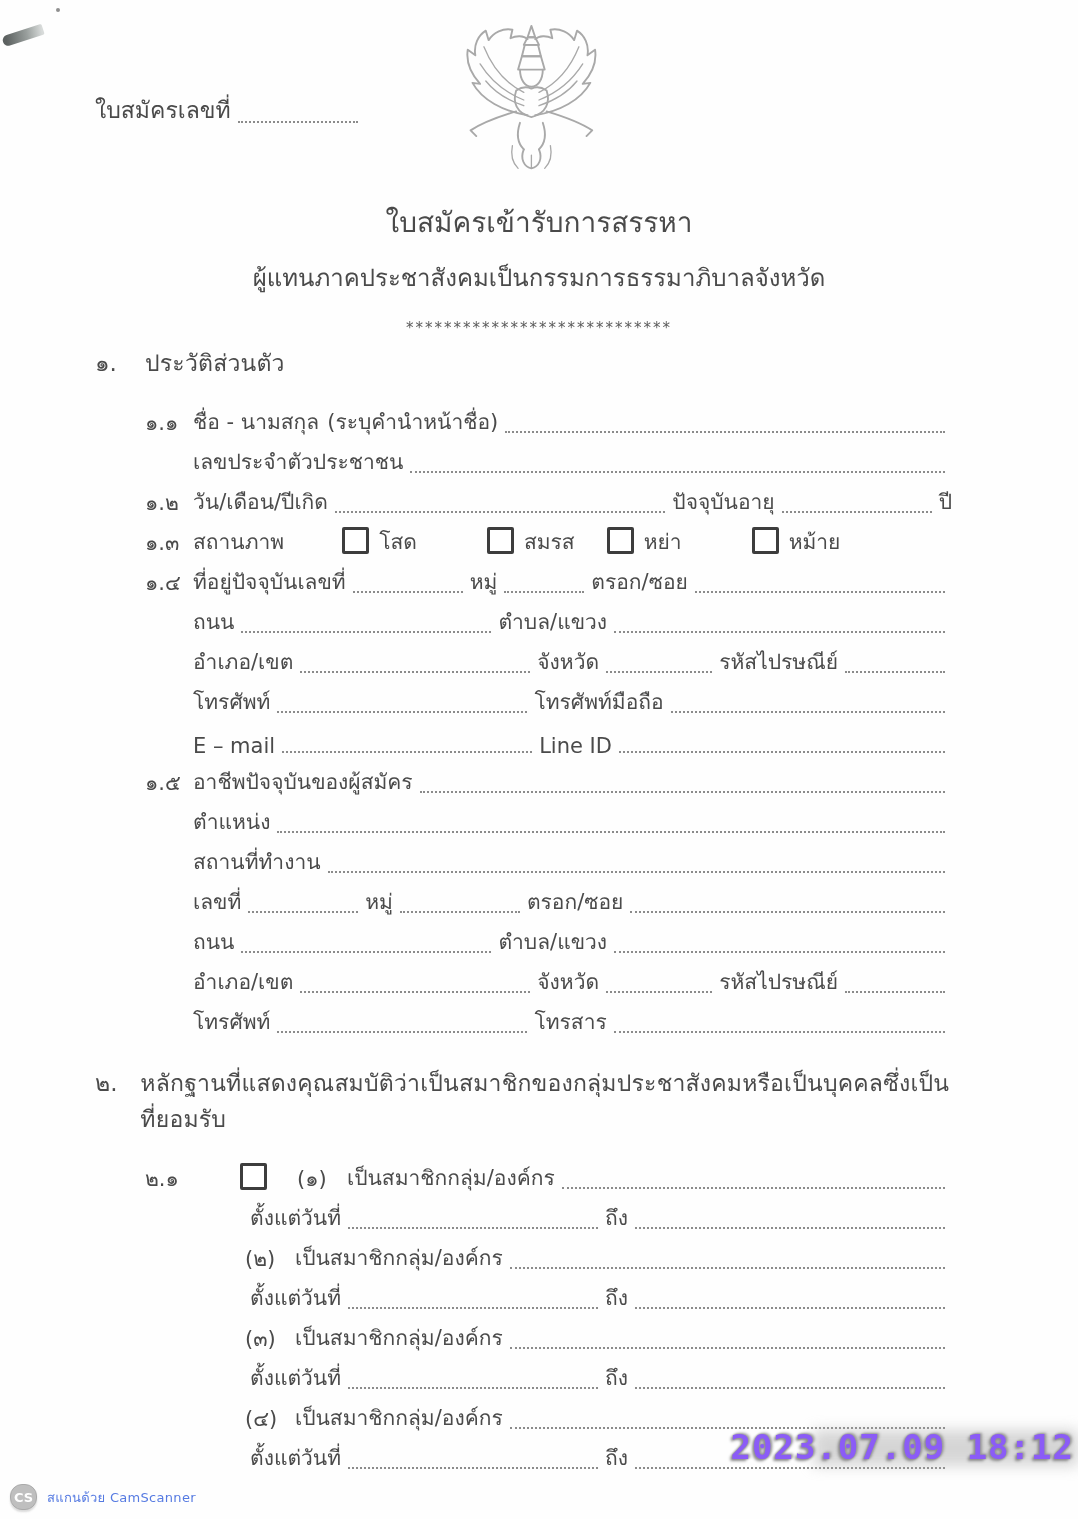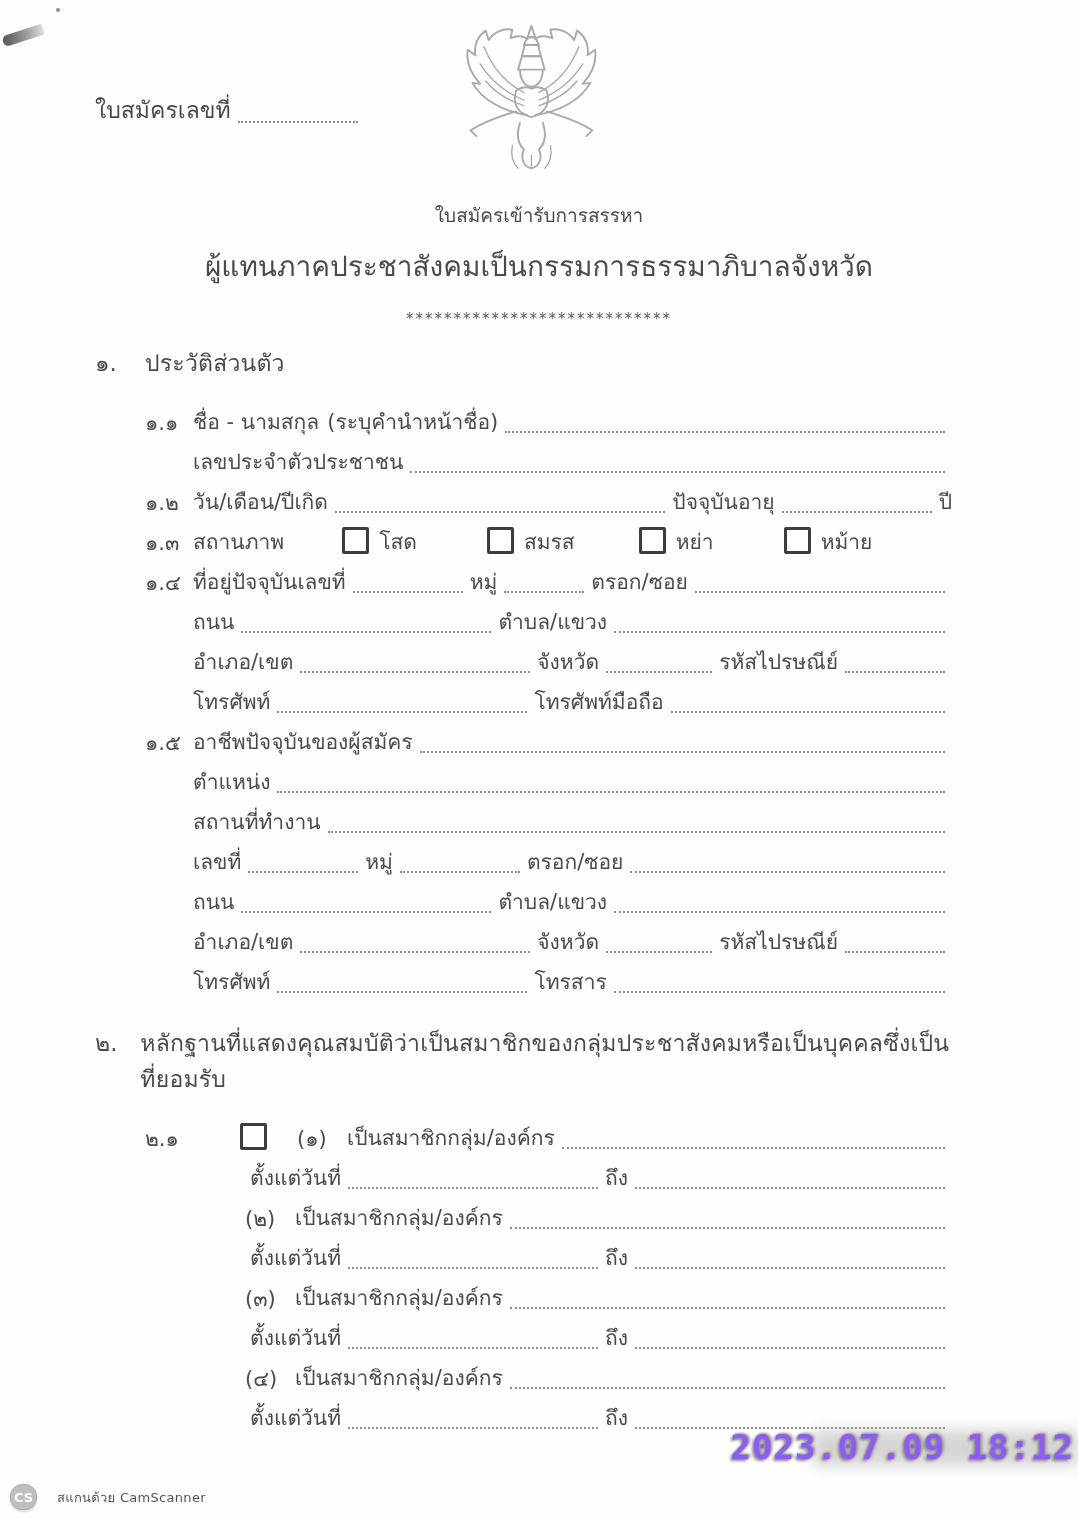--- a/index.html
+++ b/index.html
@@ -21,22 +21,22 @@
   }
   .artifact-dot { position:absolute; left:56px; top:8px; width:4px; height:4px; background:#8f8f8f; border-radius:50%; }
 
   .emblem { position:absolute; left:50%; top:24px; transform:translateX(-54%); opacity:.9; }
 
   .app-no {
     position:absolute; left:95px; top:92px;
     font-size:23px; display:flex; align-items:flex-end;
   }
   .titles { position:absolute; left:0; top:200px; width:100%; text-align:center; }
-  .title-l1 { font-size:19px; margin-bottom:14px; }
-  .title-l2 { font-size:28px; margin-bottom:22px; }
+  .title-l1 { font-size:28px; margin-bottom:14px; }
+  .title-l2 { font-size:24px; margin-bottom:22px; }
   .divider  { font-size:15px; letter-spacing:2px; color:#5a5a5a; }
 
   .content { position:absolute; left:0; top:345px; width:100%; padding:0 126px 0 95px; box-sizing:border-box; }
 
   .sec-head { display:flex; font-size:23px; margin-bottom:18px; }
   .sec-head .sec-num { width:50px; }
   .sec-title { letter-spacing:.2px; }
 
   .row { display:flex; align-items:flex-end; height:40px; font-size:21px; white-space:nowrap; }
   .row .num { width:48px; flex:none; }
@@ -79,21 +79,21 @@
   }
 
   .scanner { position:absolute; left:10px; top:1484px; display:flex; align-items:center; opacity:.75; }
   .cs-badge {
     width:25px; height:24px; border-radius:12px;
     background:#ababab; border:1.5px solid #8f8f8f;
     color:#fff; font-size:13px; font-weight:bold;
     display:flex; align-items:center; justify-content:center;
     box-shadow:0 2px 2px #cfcfcf;
   }
-  .cs-text { margin-left:20px; font-size:13px; color:#0f172a; letter-spacing:.3px; }
+  .cs-text { margin-left:10px; font-size:13px; color:#1d4ed8; letter-spacing:.3px; }
 
   .hint { margin-left:8px; }
 </style>
 </head>
 <body>
 
 <div class="page">
 
   <div class="artifact"></div>
   <div class="artifact-dot"></div>
@@ -163,21 +163,21 @@
       <span class="num">๑.๓</span>
       <span class="lbl">สถานภาพ</span>
       <span class="status-opt" style="margin-left:58px">
         <span class="checkbox"></span>
         <span class="lbl">โสด</span>
       </span>
       <span class="status-opt" style="margin-left:70px">
         <span class="checkbox"></span>
         <span class="lbl">สมรส</span>
       </span>
-      <span class="status-opt" style="margin-left:64px">
+      <span class="status-opt" style="margin-left:32px">
         <span class="checkbox"></span>
         <span class="lbl">หย่า</span>
       </span>
       <span class="status-opt" style="margin-left:70px">
         <span class="checkbox"></span>
         <span class="lbl">หม้าย</span>
       </span>
     </div>
 
     <div class="row ind1">
@@ -206,20 +206,26 @@
       <span class="dots fix w100"></span>
     </div>
 
     <div class="row ind2">
       <span class="lbl">โทรศัพท์</span>
       <span class="dots fix w250"></span>
       <span class="lbl">โทรศัพท์มือถือ</span>
       <span class="dots"></span>
     </div>
 
+    <div class="row ind2">
+      <span class="lbl">E – mail</span>
+      <span class="dots fix w250"></span>
+      <span class="lbl">Line ID</span>
+      <span class="dots"></span>
+    </div>
 
     <div class="row ind1">
       <span class="num">๑.๕</span>
       <span class="lbl">อาชีพปัจจุบันของผู้สมัคร</span>
       <span class="dots"></span>
     </div>
 
     <div class="row ind2">
       <span class="lbl">ตำแหน่ง</span>
       <span class="dots"></span>

